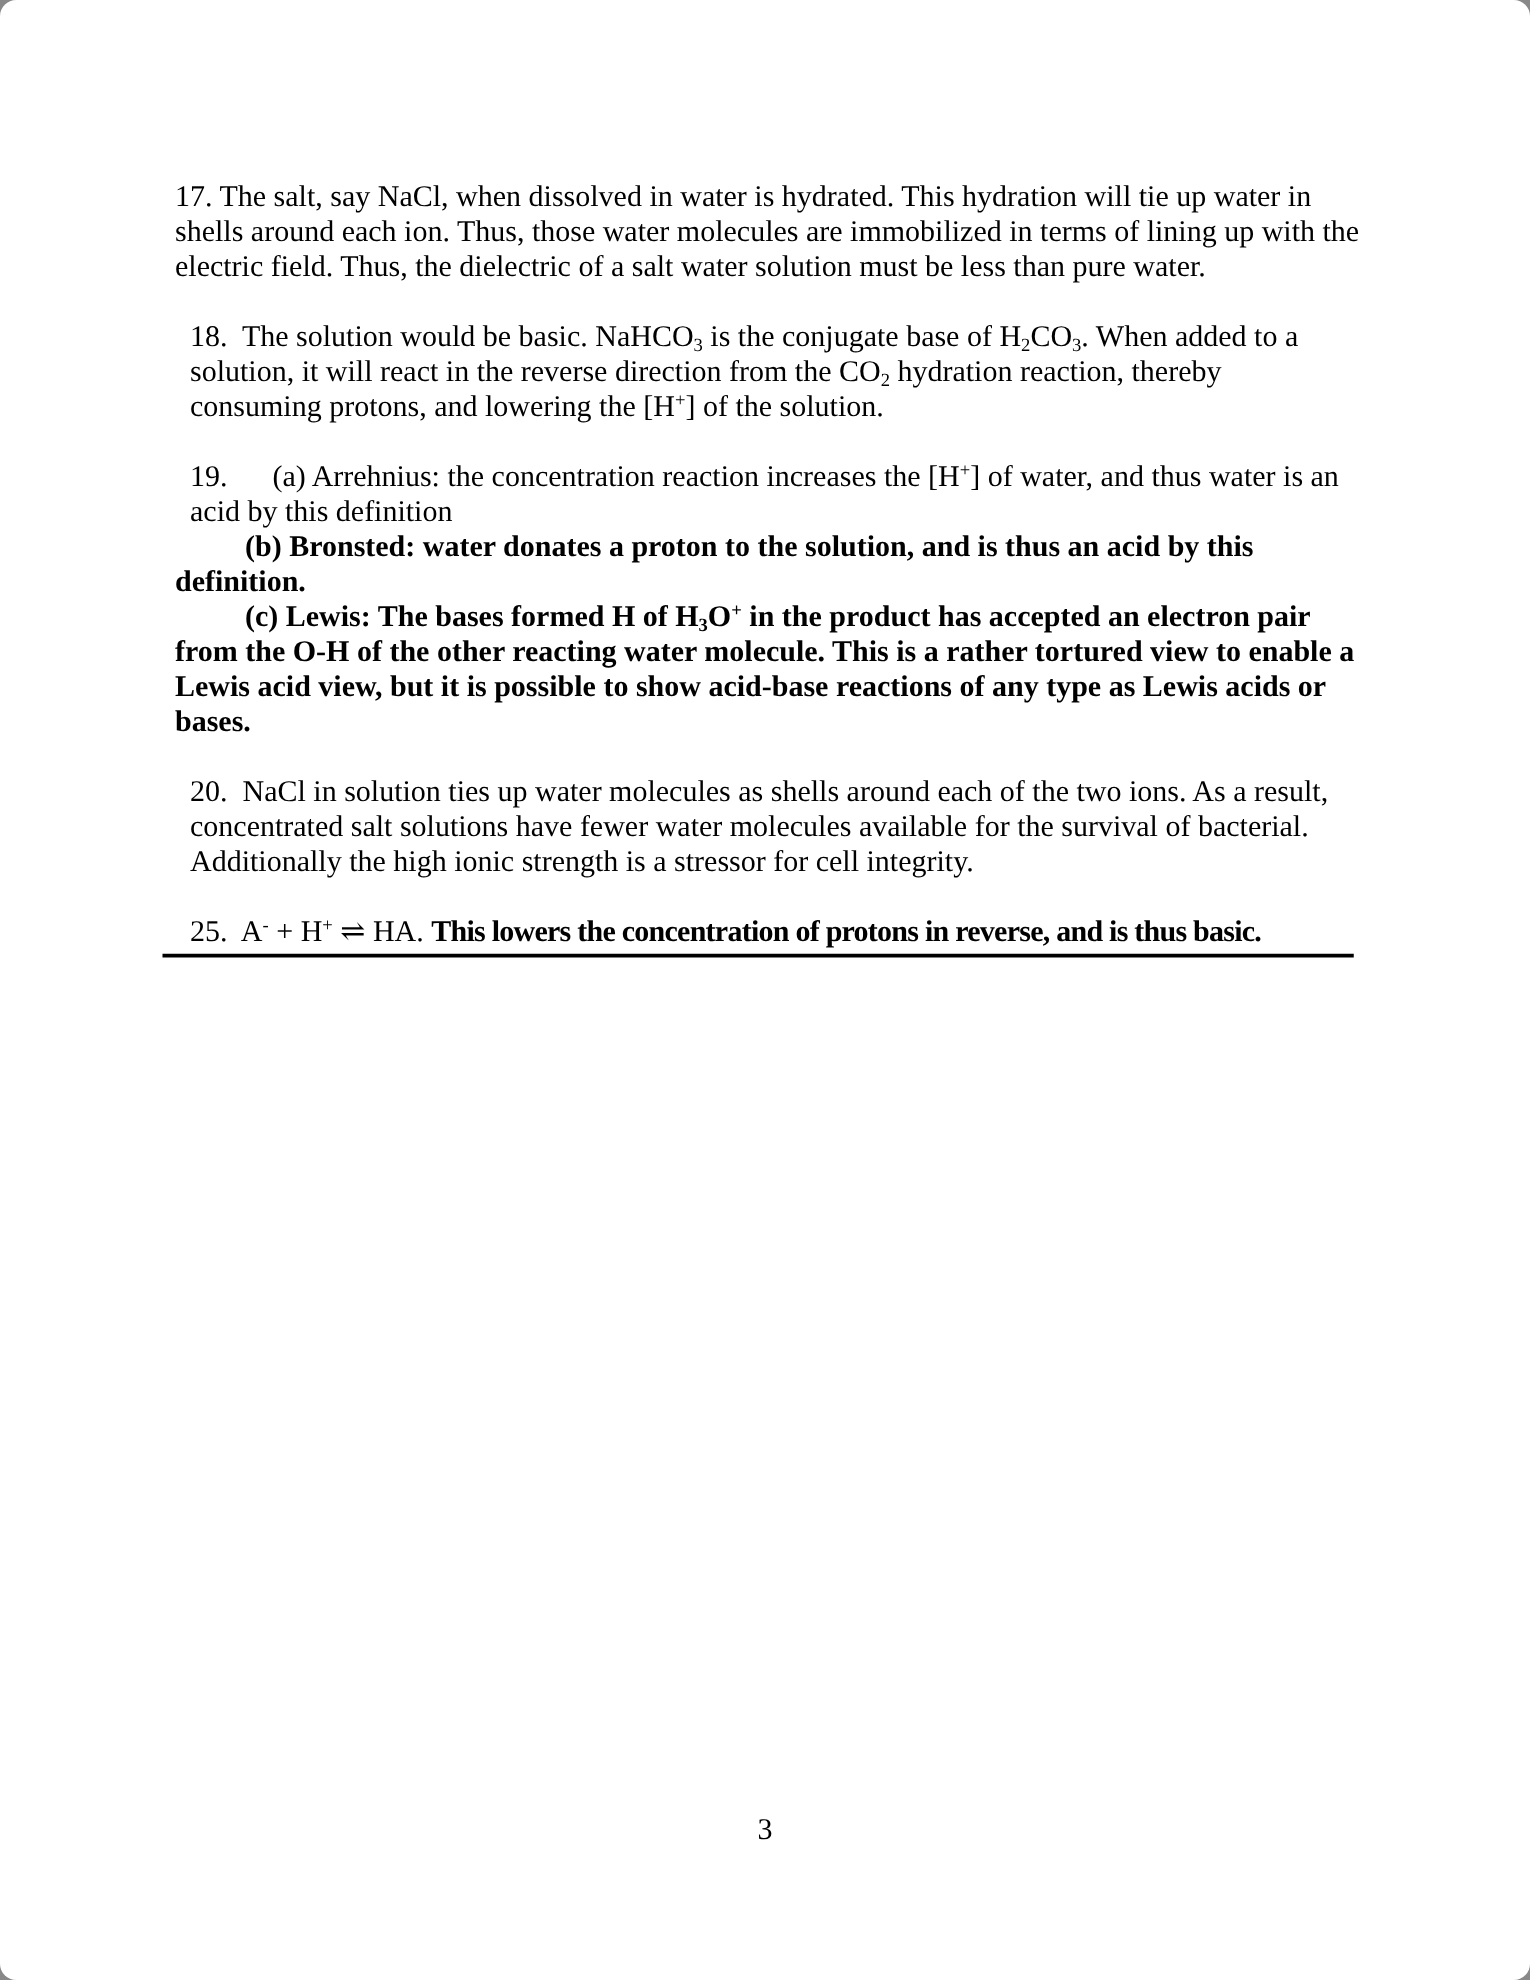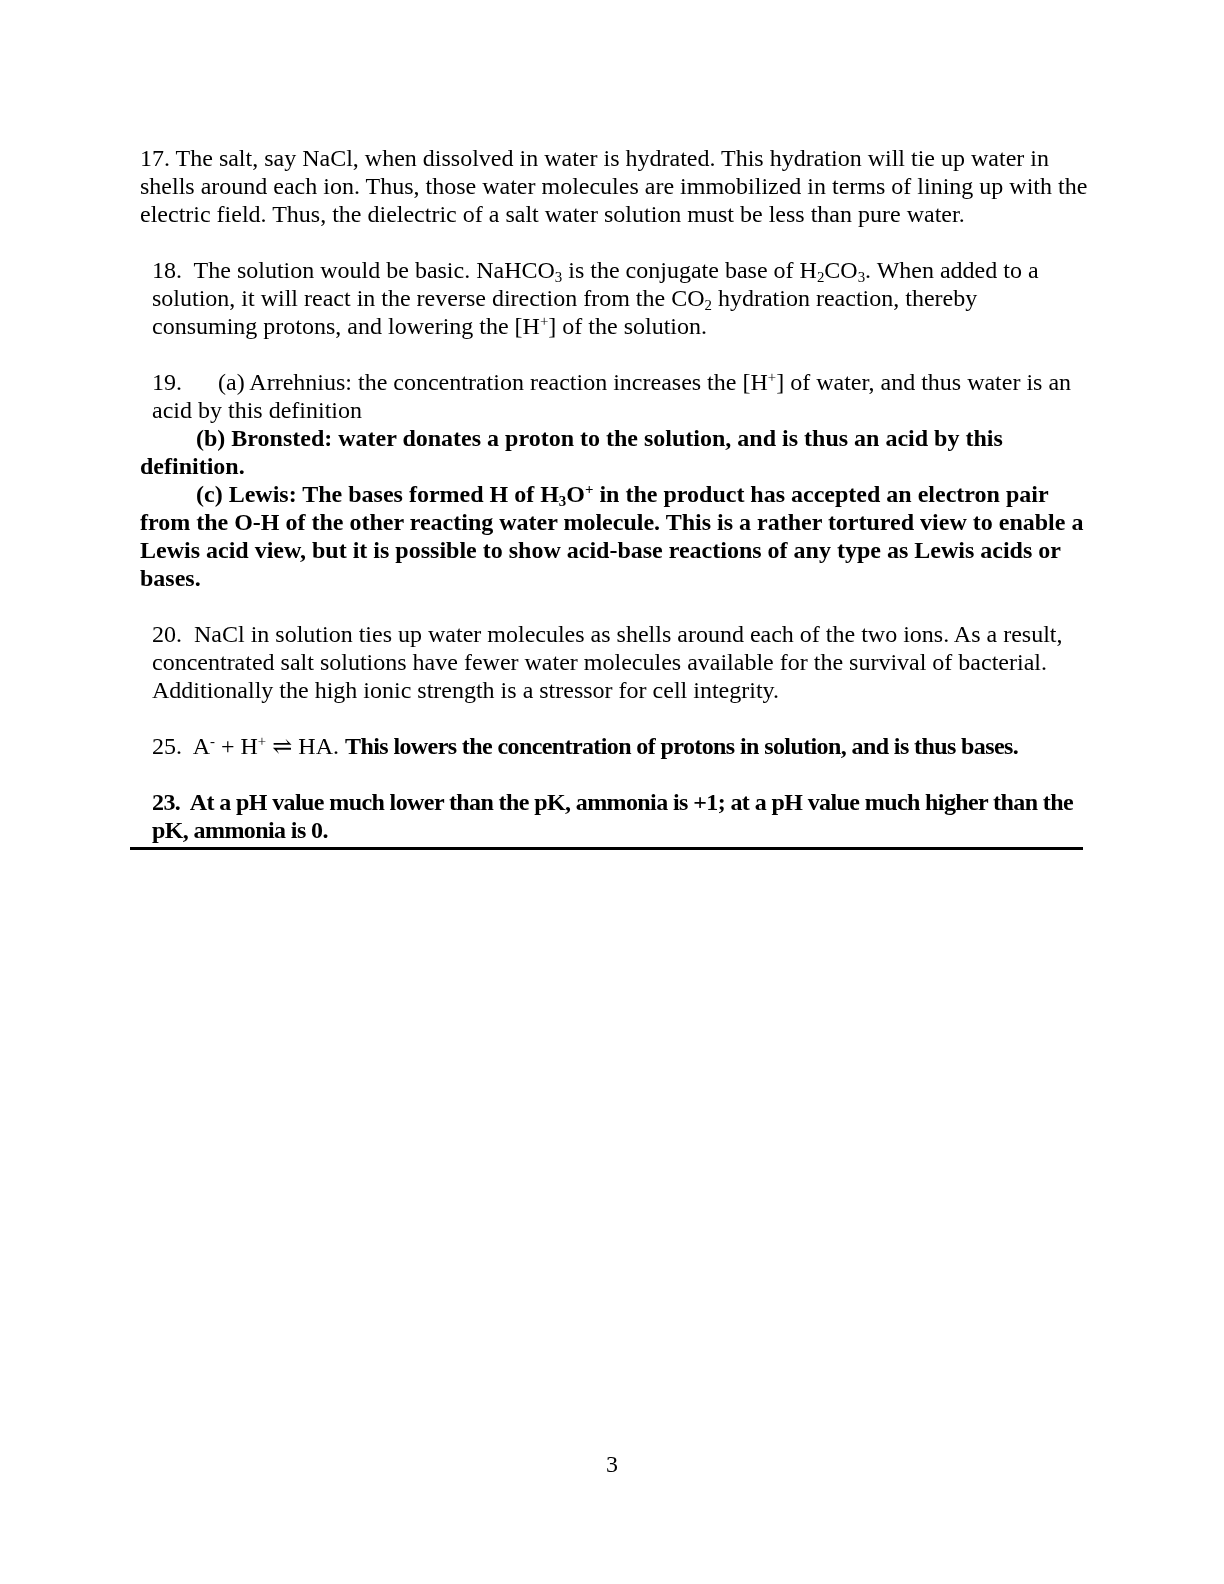--- a/index.html
+++ b/index.html
@@ -7,20 +7,21 @@
     background: #888;
     font-family: "Liberation Serif", "DejaVu Serif", serif;
   }
   .page {
     position: relative;
     width: 1224px;
     height: 1584px;
     background: #ffffff;
     overflow: hidden;
     color: #000000;
+    border-radius: 13px;
   }
   .content {
     position: absolute;
     left: 140px;
     top: 144px;
     width: 948px;
     font-size: 24px;
     line-height: 28px;
   }
   .p {
@@ -63,18 +64,17 @@
 <body>
 
 <div class="page">
   <div class="content">
     <div class="p"><span>17. The salt, say NaCl, when dissolved in water is hydrated. This hydration will tie up water in shells around each ion. Thus, those water molecules are immobilized in terms of lining up with the electric field. Thus, the dielectric of a salt water solution must be less than pure water.</span></div>
     <div class="p gap-above"><span>18.  The solution would be basic. NaHCO</span><sub>3</sub><span> is the conjugate base of H</span><sub>2</sub><span>CO</span><sub>3</sub><span>. When added to a solution, it will react in the reverse direction from the CO</span><sub>2</sub><span> hydration reaction, thereby consuming protons, and lowering the [H</span><sup>+</sup><span>] of the solution.</span></div>
     <div class="p gap-above"><span>19.</span><span class="tab-gap" style="width: 36px;"></span><span>(a) Arrehnius: the concentration reaction increases the [H</span><sup>+</sup><span>] of water, and thus water is an acid by this definition</span></div>
     <div class="p indent"><span>(b) Bronsted: water donates a proton to the solution, and is thus an acid by this definition.</span></div>
     <div class="p indent"><span>(c) Lewis: The bases formed H of H</span><sub>3</sub><span>O</span><sup>+</sup><span> in the product has accepted an electron pair from the O-H of the other reacting water molecule. This is a rather tortured view to enable a Lewis acid view, but it is possible to show acid-base reactions of any type as Lewis acids or bases.</span></div>
     <div class="p gap-above"><span>20.  NaCl in solution ties up water molecules as shells around each of the two ions. As a result, concentrated salt solutions have fewer water molecules available for the survival of bacterial. Additionally the high ionic strength is a stressor for cell integrity.</span></div>
-    <div class="p gap-above"><span>25.  A</span><sup>-</sup><span> + H</span><sup>+</sup><span> ⇌ HA. </span><b class="bold-run">This lowers the concentration of protons in solution, and is thus bases.</b></div>
-    <div class="p gap-above"><b class="bold-run">23.  At a pH value much lower than the pK, ammonia is +1; at a pH value much higher than the pK, ammonia is 0.</b></div>
+    <div class="p gap-above"><span>25.  A</span><sup>-</sup><span> + H</span><sup>+</sup><span> ⇌ HA. </span><b class="bold-run">This lowers the concentration of protons in reverse, and is thus basic.</b></div>
     <div class="page-rule"></div>
   </div>
   <div class="page-number">3</div>
 </div>
 
 </body></html>

